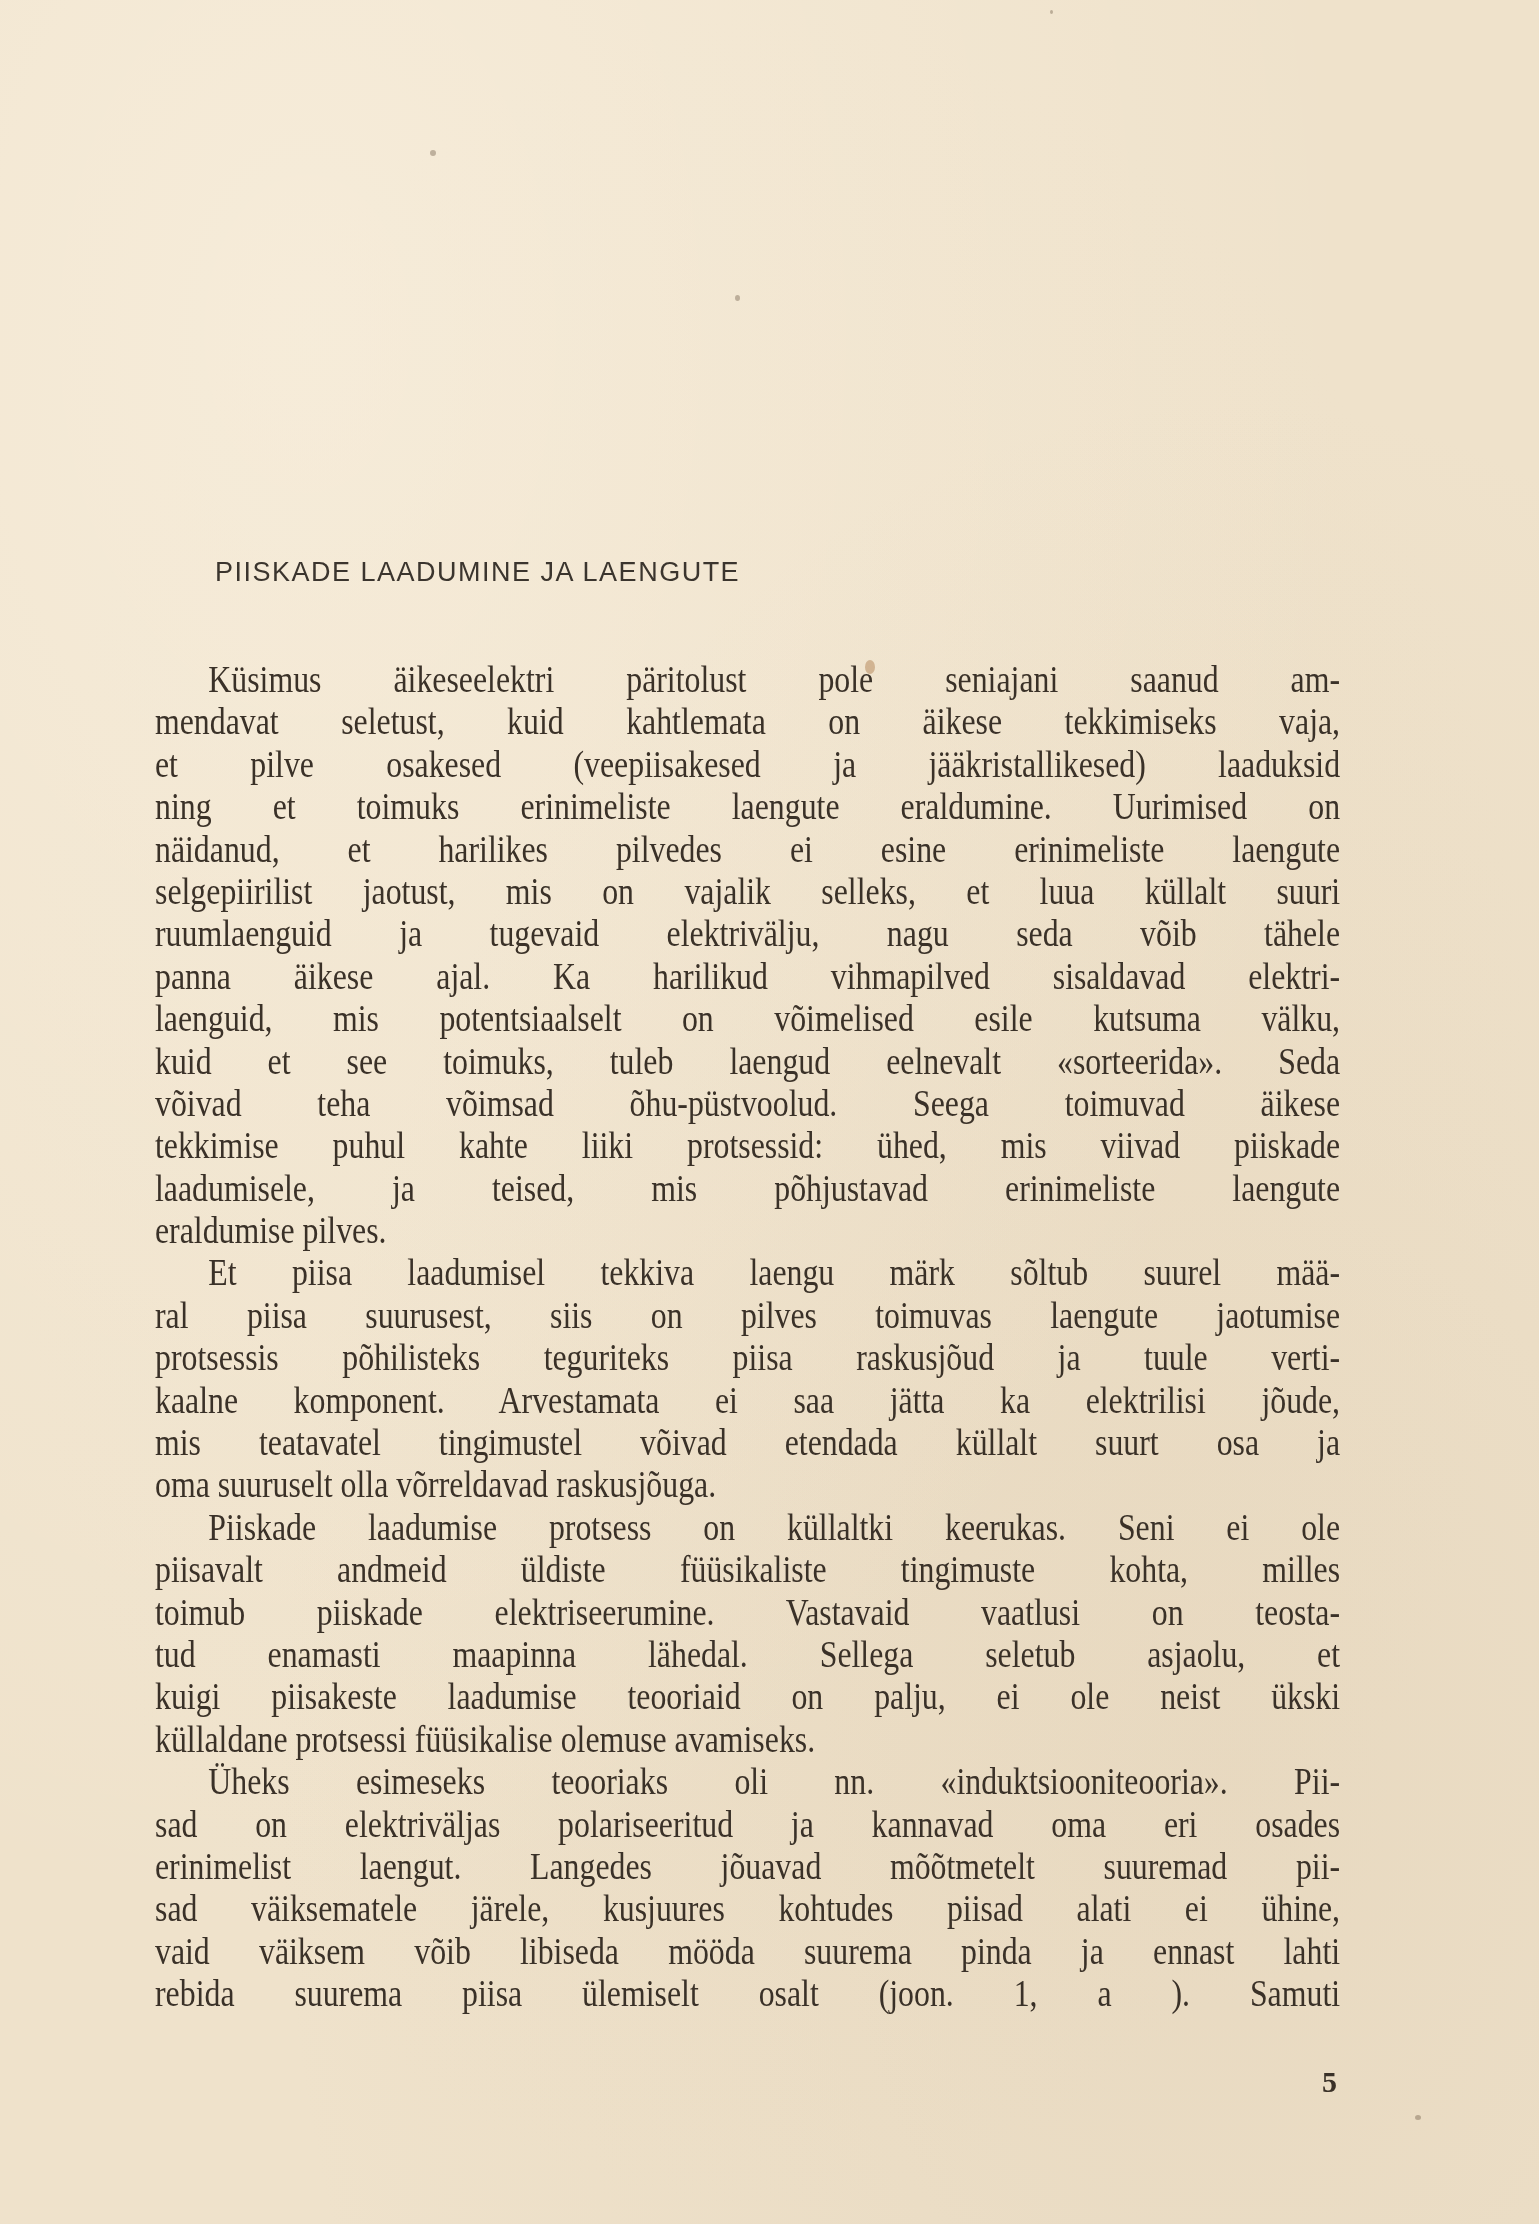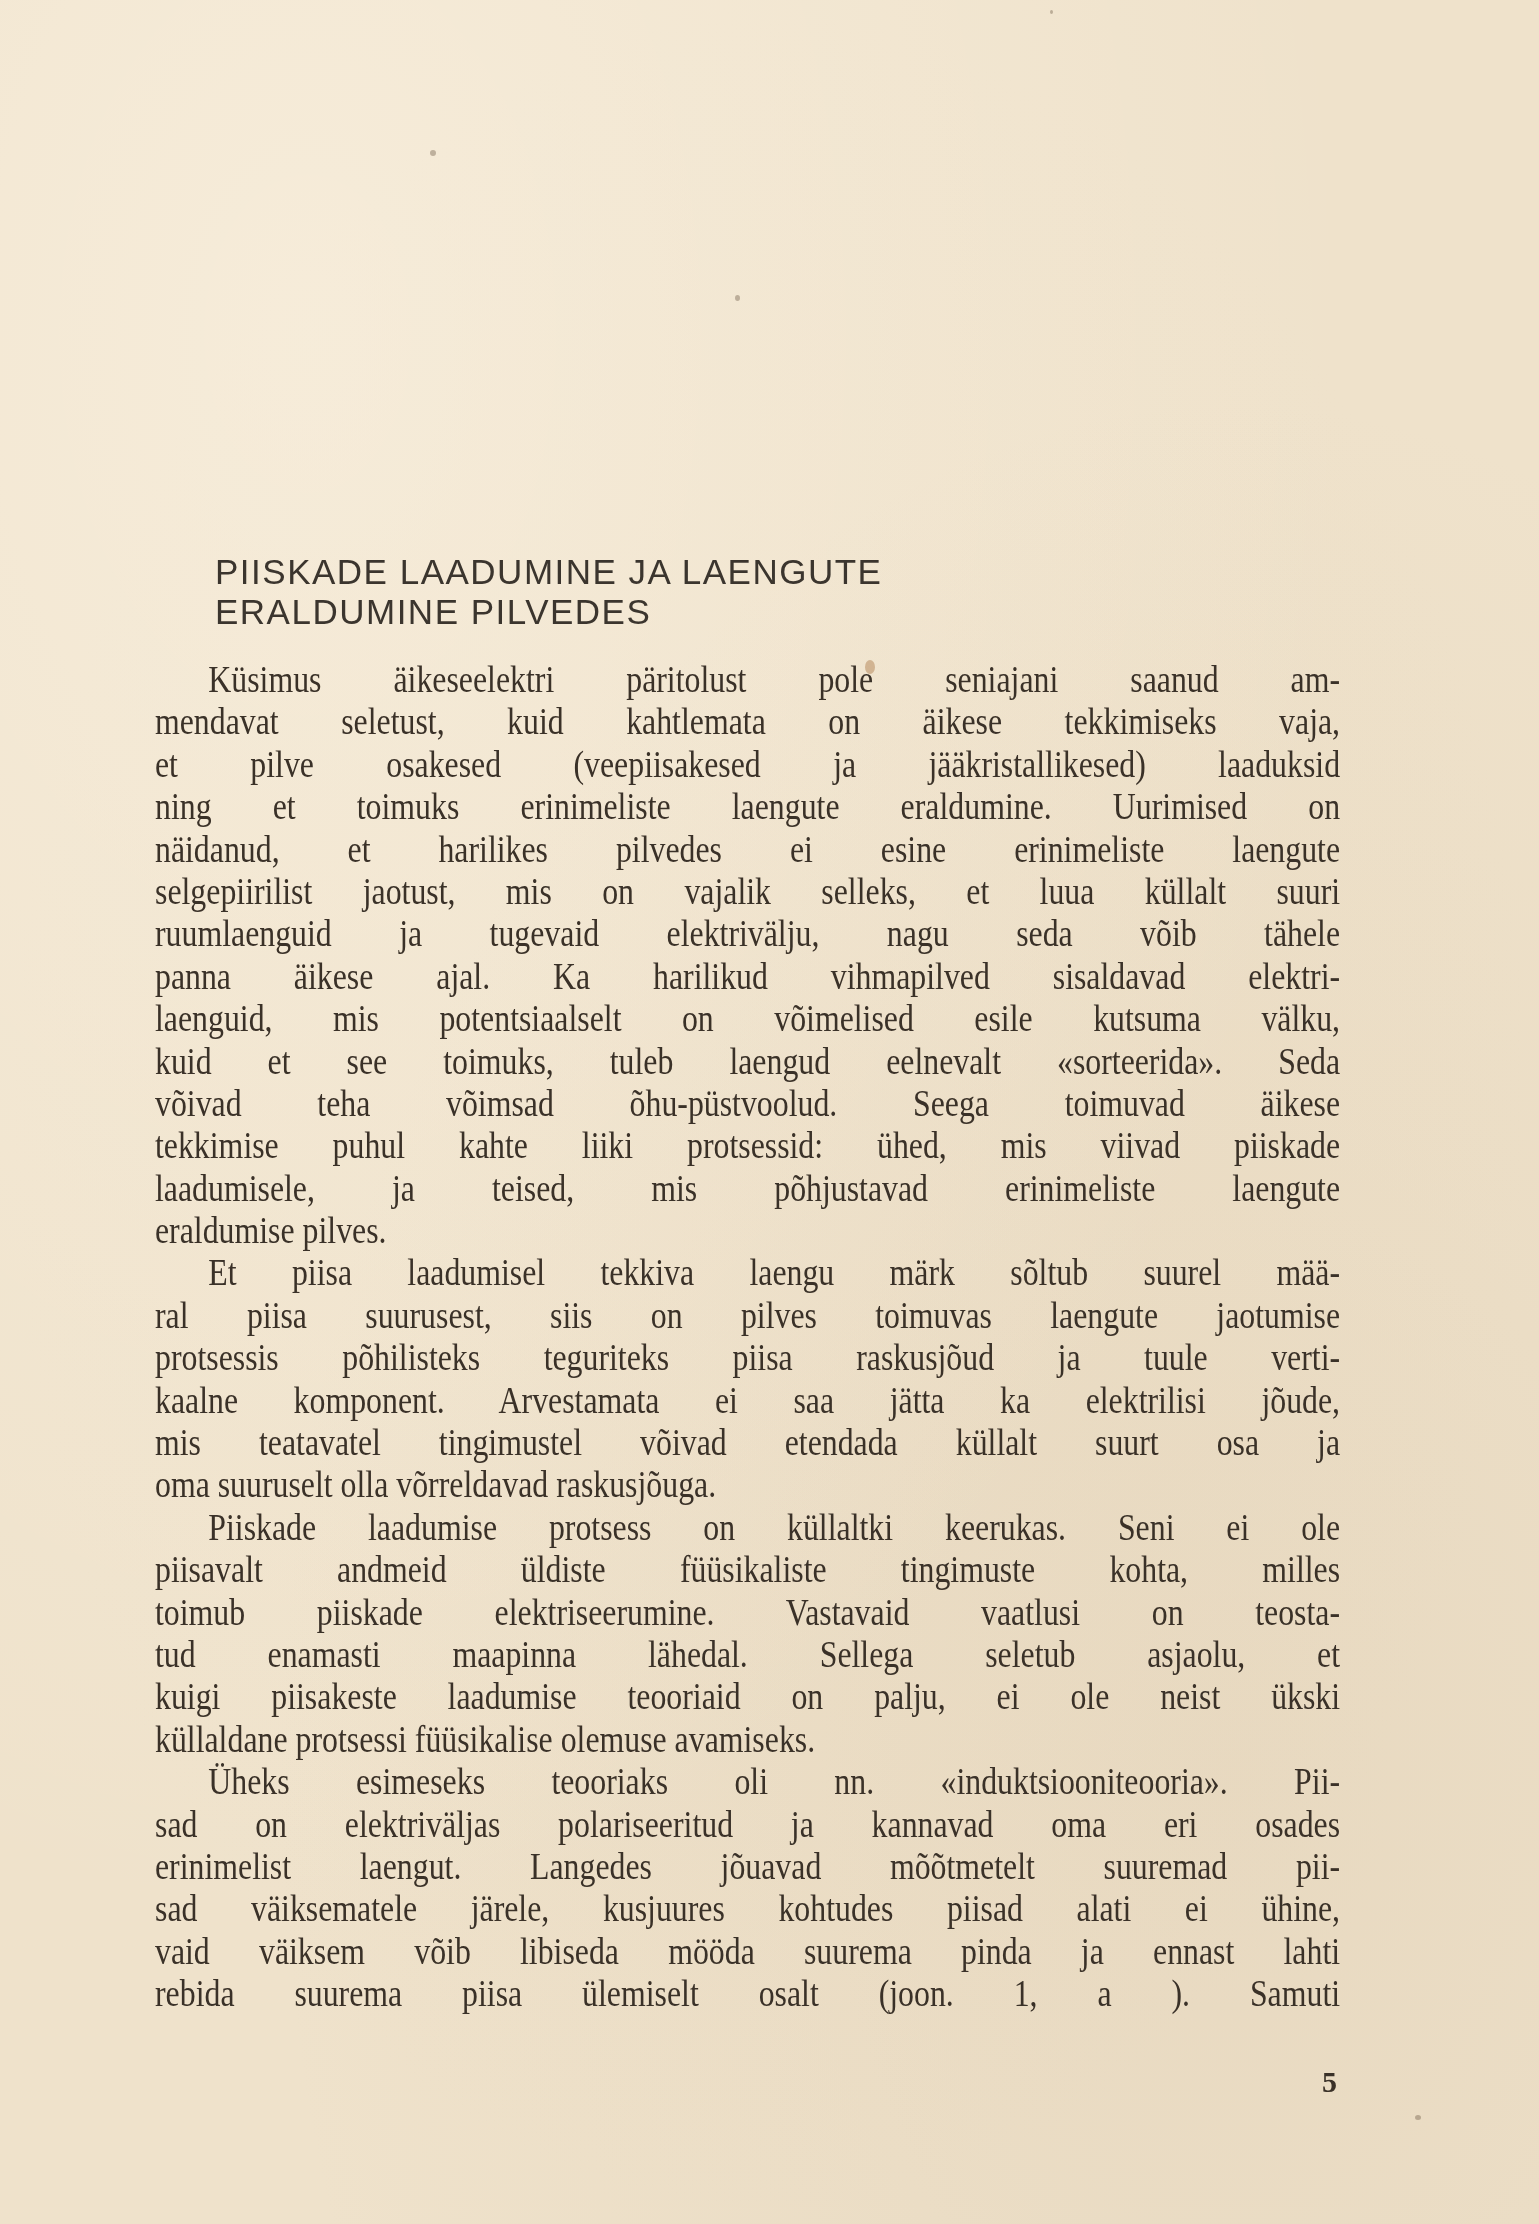--- a/index.html
+++ b/index.html
@@ -22,21 +22,21 @@
     .speck {
       position: absolute;
       border-radius: 50%;
       background: rgba(90,70,50,0.35);
     }
     .heading {
       position: absolute;
       left: 215px;
       top: 552px;
       font-family: "Liberation Sans", "DejaVu Sans", sans-serif;
-      font-size: 35px;
+      font-size: 27px;
       letter-spacing: 1.5px;
       line-height: 40px;
       color: #3b352e;
     }
     .heading div { white-space: nowrap; }
     .body-text {
       position: absolute;
       left: 155px;
       top: 659px;
       width: 1185px;
@@ -74,21 +74,20 @@
 
 <div>
   <span class="speck" style="left:430px;top:150px;width:6px;height:6px;"></span>
   <span class="speck" style="left:735px;top:295px;width:5px;height:6px;"></span>
   <span class="speck" style="left:1050px;top:10px;width:3px;height:4px;"></span>
   <span class="speck" style="left:865px;top:660px;width:10px;height:14px;background:rgba(170,120,70,0.45);"></span>
   <span class="speck" style="left:1415px;top:2115px;width:6px;height:5px;"></span>
 
   <div class="heading">
     <div>PIISKADE LAADUMINE JA LAENGUTE</div>
-    <div>ERALDUMINE PILVEDES</div>
   </div>
 
   <div class="body-text" id="body-text">
       <div>
         <span class="line indent">Küsimus äikeseelektri päritolust pole seniajani saanud am-</span>
         <span class="line">mendavat seletust, kuid kahtlemata on äikese tekkimiseks vaja,</span>
         <span class="line">et pilve osakesed (veepiisakesed ja jääkristallikesed) laaduksid</span>
         <span class="line">ning et toimuks erinimeliste laengute eraldumine. Uurimised on</span>
         <span class="line">näidanud, et harilikes pilvedes ei esine erinimeliste laengute</span>
         <span class="line">selgepiirilist jaotust, mis on vajalik selleks, et luua küllalt suuri</span>

